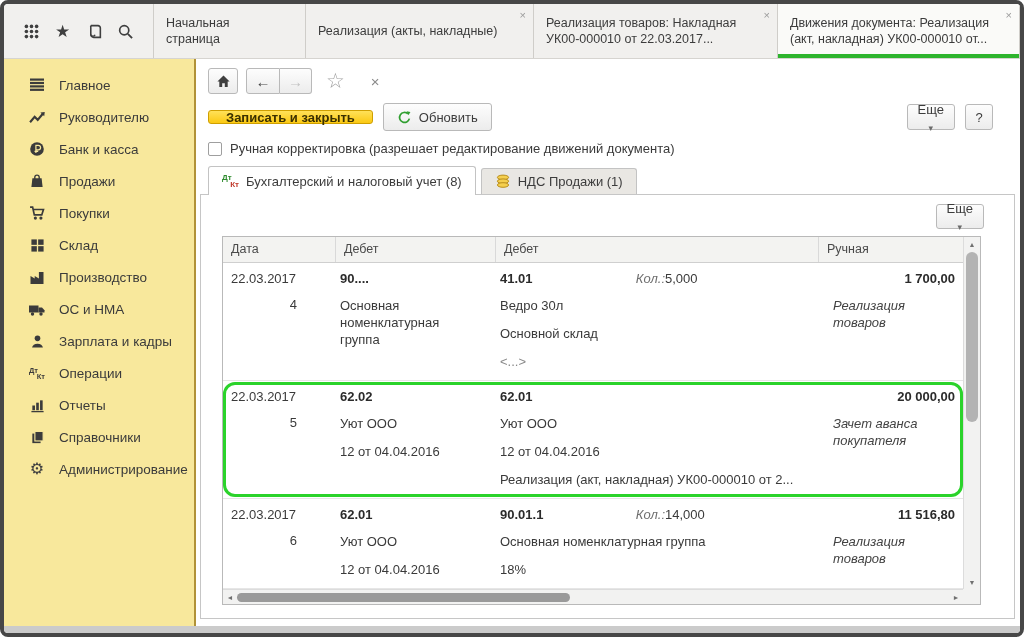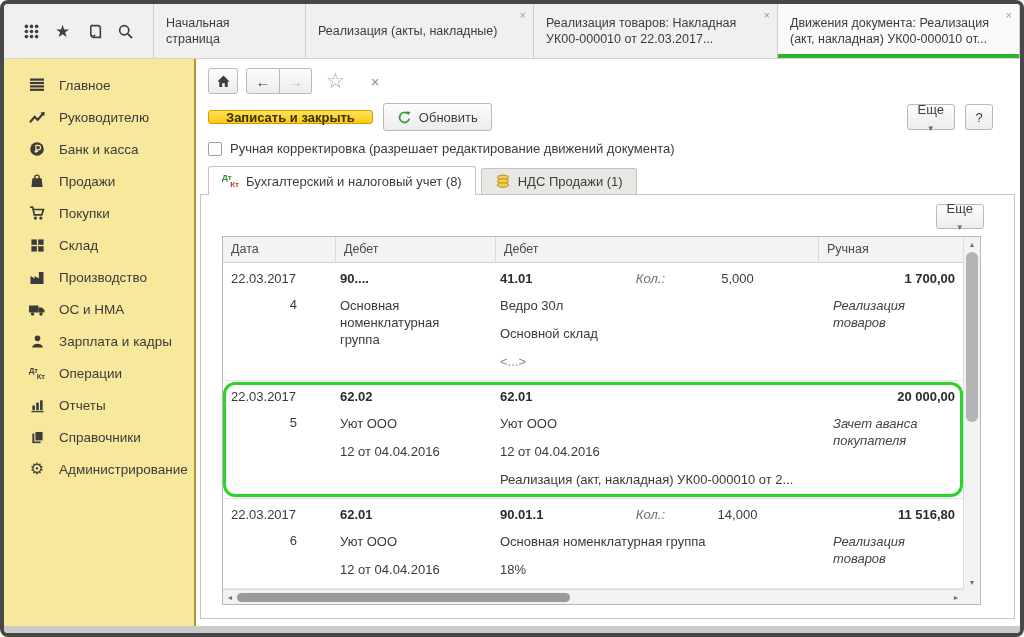--- a/index.html
+++ b/index.html
@@ -99,21 +99,21 @@
   .numval { text-align:right; padding-right:30px; margin-top:11px; }
   .c-debit { width:160px; flex:0 0 160px; padding:0 4px 0 5px; }
   .c-credit { width:323px; flex:0 0 323px; padding:0 8px 0 5px; }
   .c-sum { flex:1; padding:0 8px; }
   .acct { font-weight:bold; color:#2b2b2b; }
   .line { margin-top:11px; line-height:17px; }
   .c-debit .line { max-width:142px; }
   .dim { color:#8a8a8a; }
   .crfirst { display:flex; }
   .qtylbl { margin-left:auto; font-style:italic; color:#6f6f6f; }
-  .qtyval { width:145px; flex:0 0 145px; text-align:center; }
+  .qtyval { width:145px; flex:0 0 145px; text-align:left; }
   .sumval { font-weight:bold; color:#2b2b2b; text-align:right; }
   .comment { margin-top:11px; font-style:italic; color:#434343; width:120px; margin-left:7px; line-height:17px; }
 
   
   .vscroll { position:absolute; top:0; right:0; bottom:15px; width:17px; background:#f2f2f1;
              border-left:1px solid #dcdcdc; cursor:pointer; }
   .varrow { height:14px; display:flex; align-items:center; justify-content:center; font-size:7px; color:#707070; }
   .varrow.down { position:absolute; bottom:0; left:0; right:0; }
   .vthumb { position:absolute; top:15px; left:2px; right:2px; height:170px; background:#b3b3b3; border-radius:7px; }
   .hscroll { position:absolute; left:0; right:17px; bottom:0; height:15px; background:#f2f2f1;

